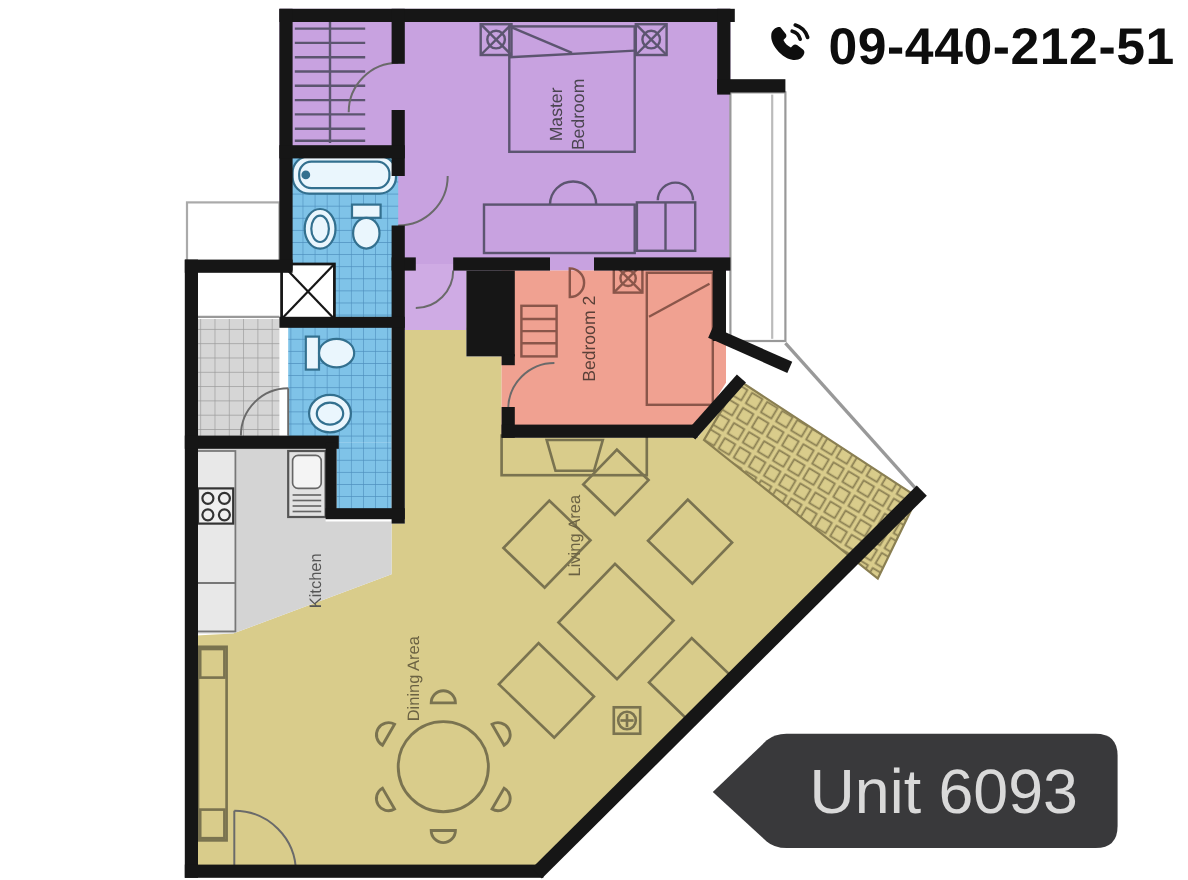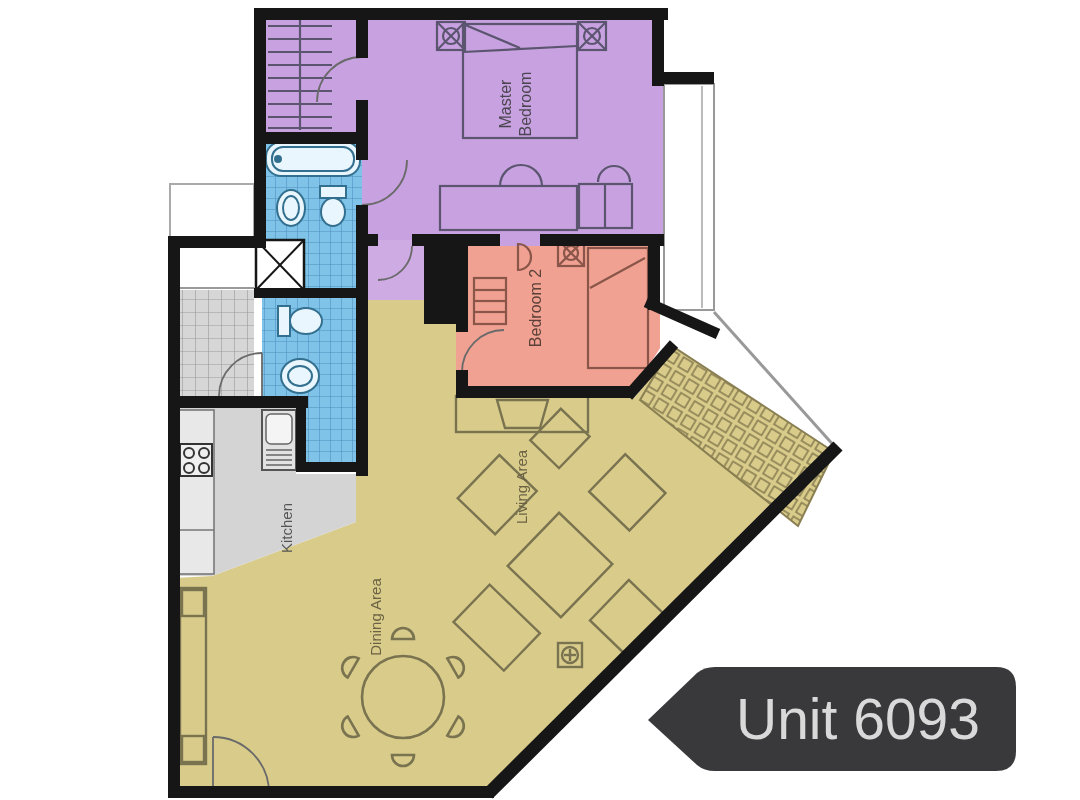--- a/index.html
+++ b/index.html
@@ -8,20 +8,28 @@
   .phone{position:absolute;top:14px;right:12px;display:flex;align-items:center;gap:12px;}
   .phone .num{font-size:47px;font-weight:600;letter-spacing:.5px;color:#0d0d0d;}
   svg text{font-family:"Liberation Sans",sans-serif;}
 </style>
 </head>
 <body>
 
 <div class="page">
 
   
+  <div class="phone">
+    <svg width="48" height="48" viewBox="0 0 24 24">
+      <path d="M7.2 3.3 C5.6 3.7 4.3 5 4.1 6.7 C3.8 9.1 4.9 12 7.6 14.7 C10.3 17.4 13.3 18.5 15.7 18.2 C17.4 18 18.7 16.7 19.1 15.1 C19.2 14.5 19 13.9 18.5 13.5 L15.8 11.5 C15.2 11.1 14.4 11.2 13.9 11.7 L13 12.6 C11.4 11.8 10.4 10.8 9.6 9.2 L10.5 8.3 C11 7.8 11.1 7 10.7 6.4 L8.7 3.9 C8.4 3.4 7.8 3.2 7.2 3.3 Z" fill="#0d0d0d"></path>
+      <path d="M13.6 5.2 A5 5 0 0 1 17.2 8.8" stroke="#0d0d0d" stroke-width="1.7" fill="none" stroke-linecap="round"></path>
+      <path d="M15 2.4 A8.4 8.4 0 0 1 20.6 8" stroke="#0d0d0d" stroke-width="1.7" fill="none" stroke-linecap="round"></path>
+    </svg>
+    <span class="num">09-440-212-51</span>
+  </div>
 
   <svg width="1080" height="800" viewBox="0 0 1080 800">
     <defs>
       <pattern id="pBlue" width="11" height="11" patternUnits="userSpaceOnUse">
         <rect width="11" height="11" fill="#7fc3e8"></rect>
         <path d="M11 0H0V11" fill="none" stroke="#4e8fbe" stroke-width="1.1"></path>
       </pattern>
       <pattern id="pGray" width="13" height="13" patternUnits="userSpaceOnUse">
         <rect width="13" height="13" fill="#d6d6d6"></rect>
         <path d="M13 0H0V13" fill="none" stroke="#9a9a9a" stroke-width="1.2"></path>

